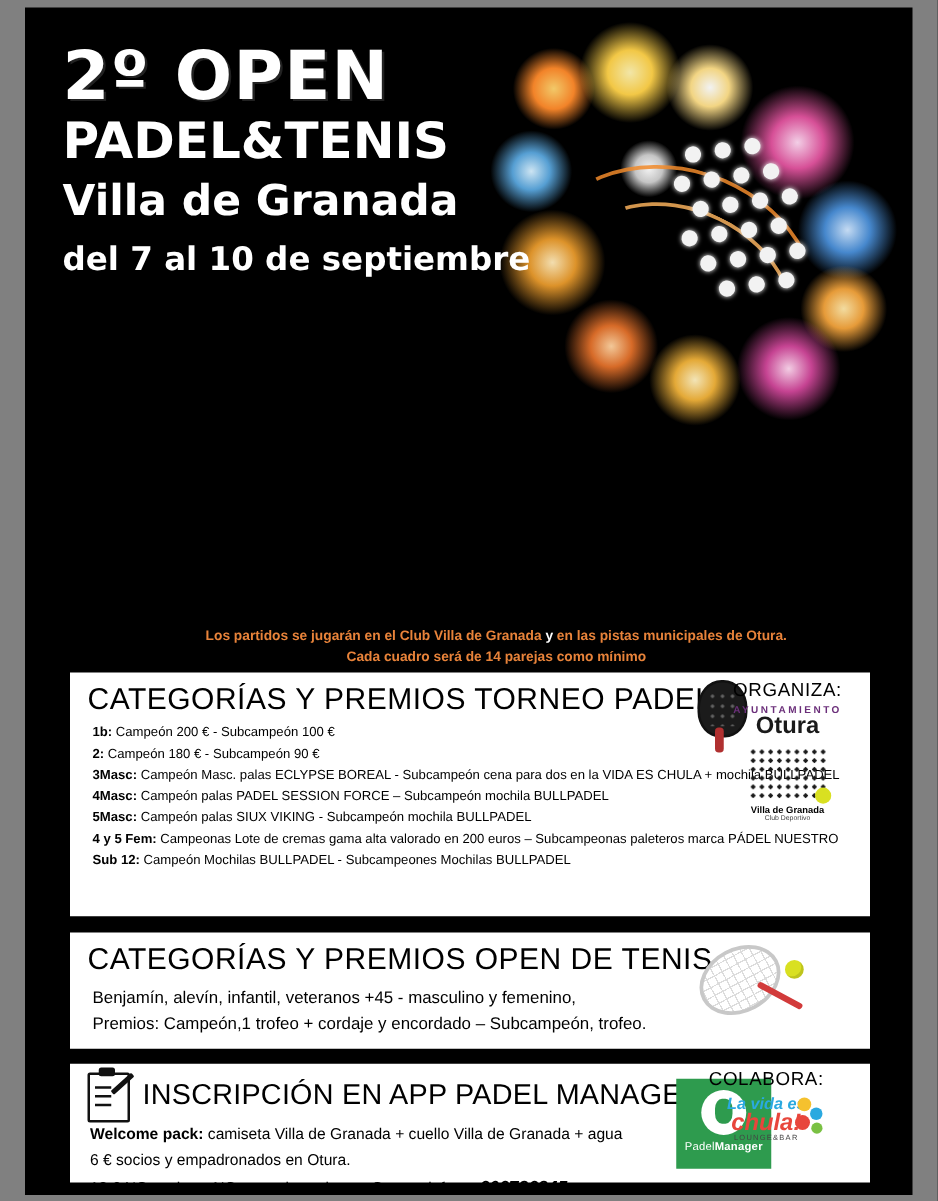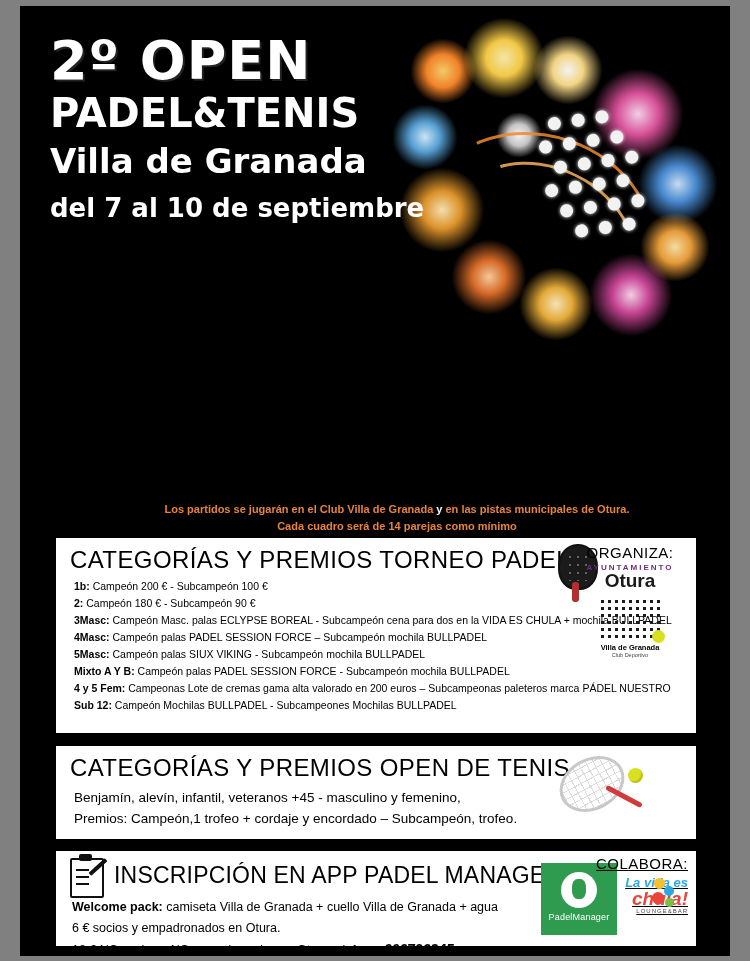--- a/index.html
+++ b/index.html
@@ -373,29 +373,28 @@
     left: 11px; top: 7px;
     width: 14px; height: 20px;
     border-radius: 40%;
     background: #2e9b4e;
   }
   .pm-logo .pm-txt {
     font-size: 9px;
     margin-top: 4px;
     letter-spacing: .2px;
   }
-  .pm-logo .pm-txt b { font-weight: normal; text-align: right; }
+  .pm-logo .pm-txt b { font-weight: bold; text-align: right; }
 
   .colabora {
     position: absolute;
-    right: 8px;
+    right: 24px;
     top: 4px;
     width: 118px;
-    text-align: right;
-    text-decoration: underline;
+    text-align: center;
   }
   .colabora .lbl {
     font-size: 15px;
     letter-spacing: .5px;
   }
   .chula {
     margin-top: 4px;
     position: relative;
     height: 42px;
   }
@@ -509,21 +508,20 @@
         <div class="vdg-sub">Club Deportivo</div>
       </div>
     </div>
 
     <div class="cat-list">
       <div><b>1b:</b><span> Campeón 200 € - Subcampeón  100 €</span></div>
       <div><b>2:</b><span> Campeón 180 € - Subcampeón 90 €</span></div>
       <div><b>3Masc:</b><span> Campeón Masc. palas ECLYPSE BOREAL - Subcampeón cena para dos en la VIDA ES CHULA + mochila BULLPADEL</span></div>
       <div><b>4Masc:</b><span> Campeón palas PADEL SESSION FORCE – Subcampeón  mochila BULLPADEL</span></div>
       <div><b>5Masc:</b><span> Campeón palas SIUX VIKING - Subcampeón mochila BULLPADEL</span></div>
-      <div><b>Mixto A Y B:</b><span> Campeón palas PADEL SESSION FORCE - Subcampeón  mochila BULLPADEL</span></div>
       <div><b>4 y 5 Fem:</b><span> Campeonas Lote de cremas gama alta valorado en 200 euros – Subcampeonas  paleteros marca PÁDEL NUESTRO</span></div>
       <div><b>Sub 12:</b><span>  Campeón  Mochilas BULLPADEL  - Subcampeones Mochilas BULLPADEL</span></div>
     </div>
   </div>
 
   <div class="panel panel-tenis">
     <div class="panel-h">CATEGORÍAS Y PREMIOS OPEN DE TENIS</div>
     <div class="racket-tenis">
       <div class="rhead"></div>
       <div class="rhandle"></div>

